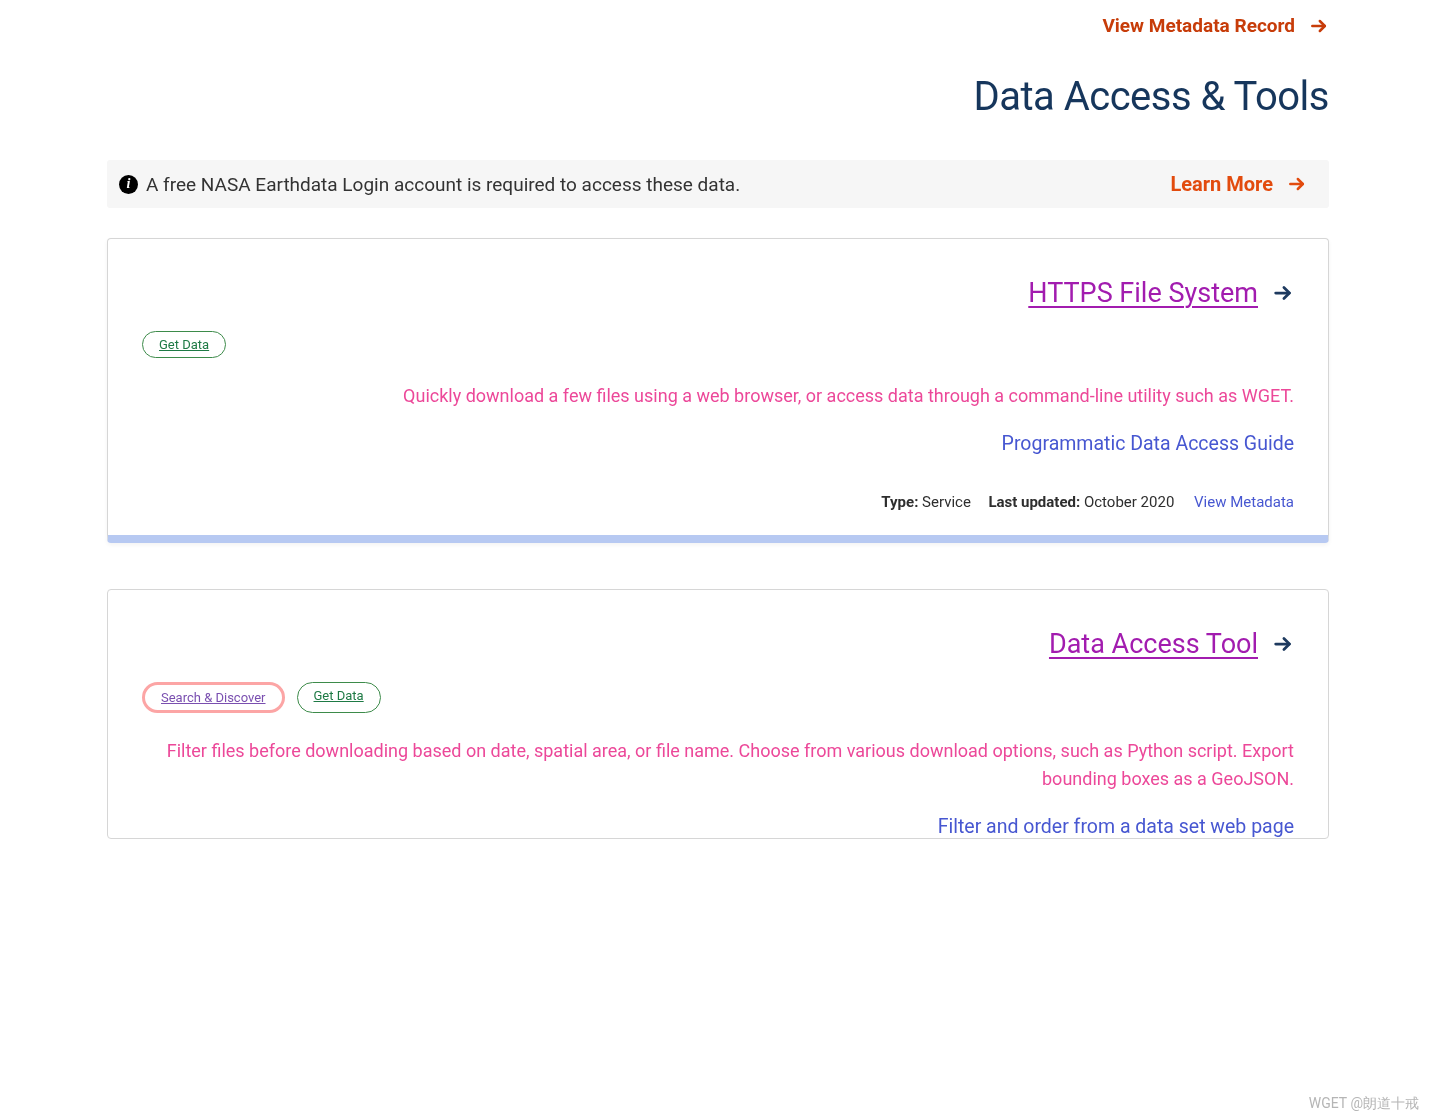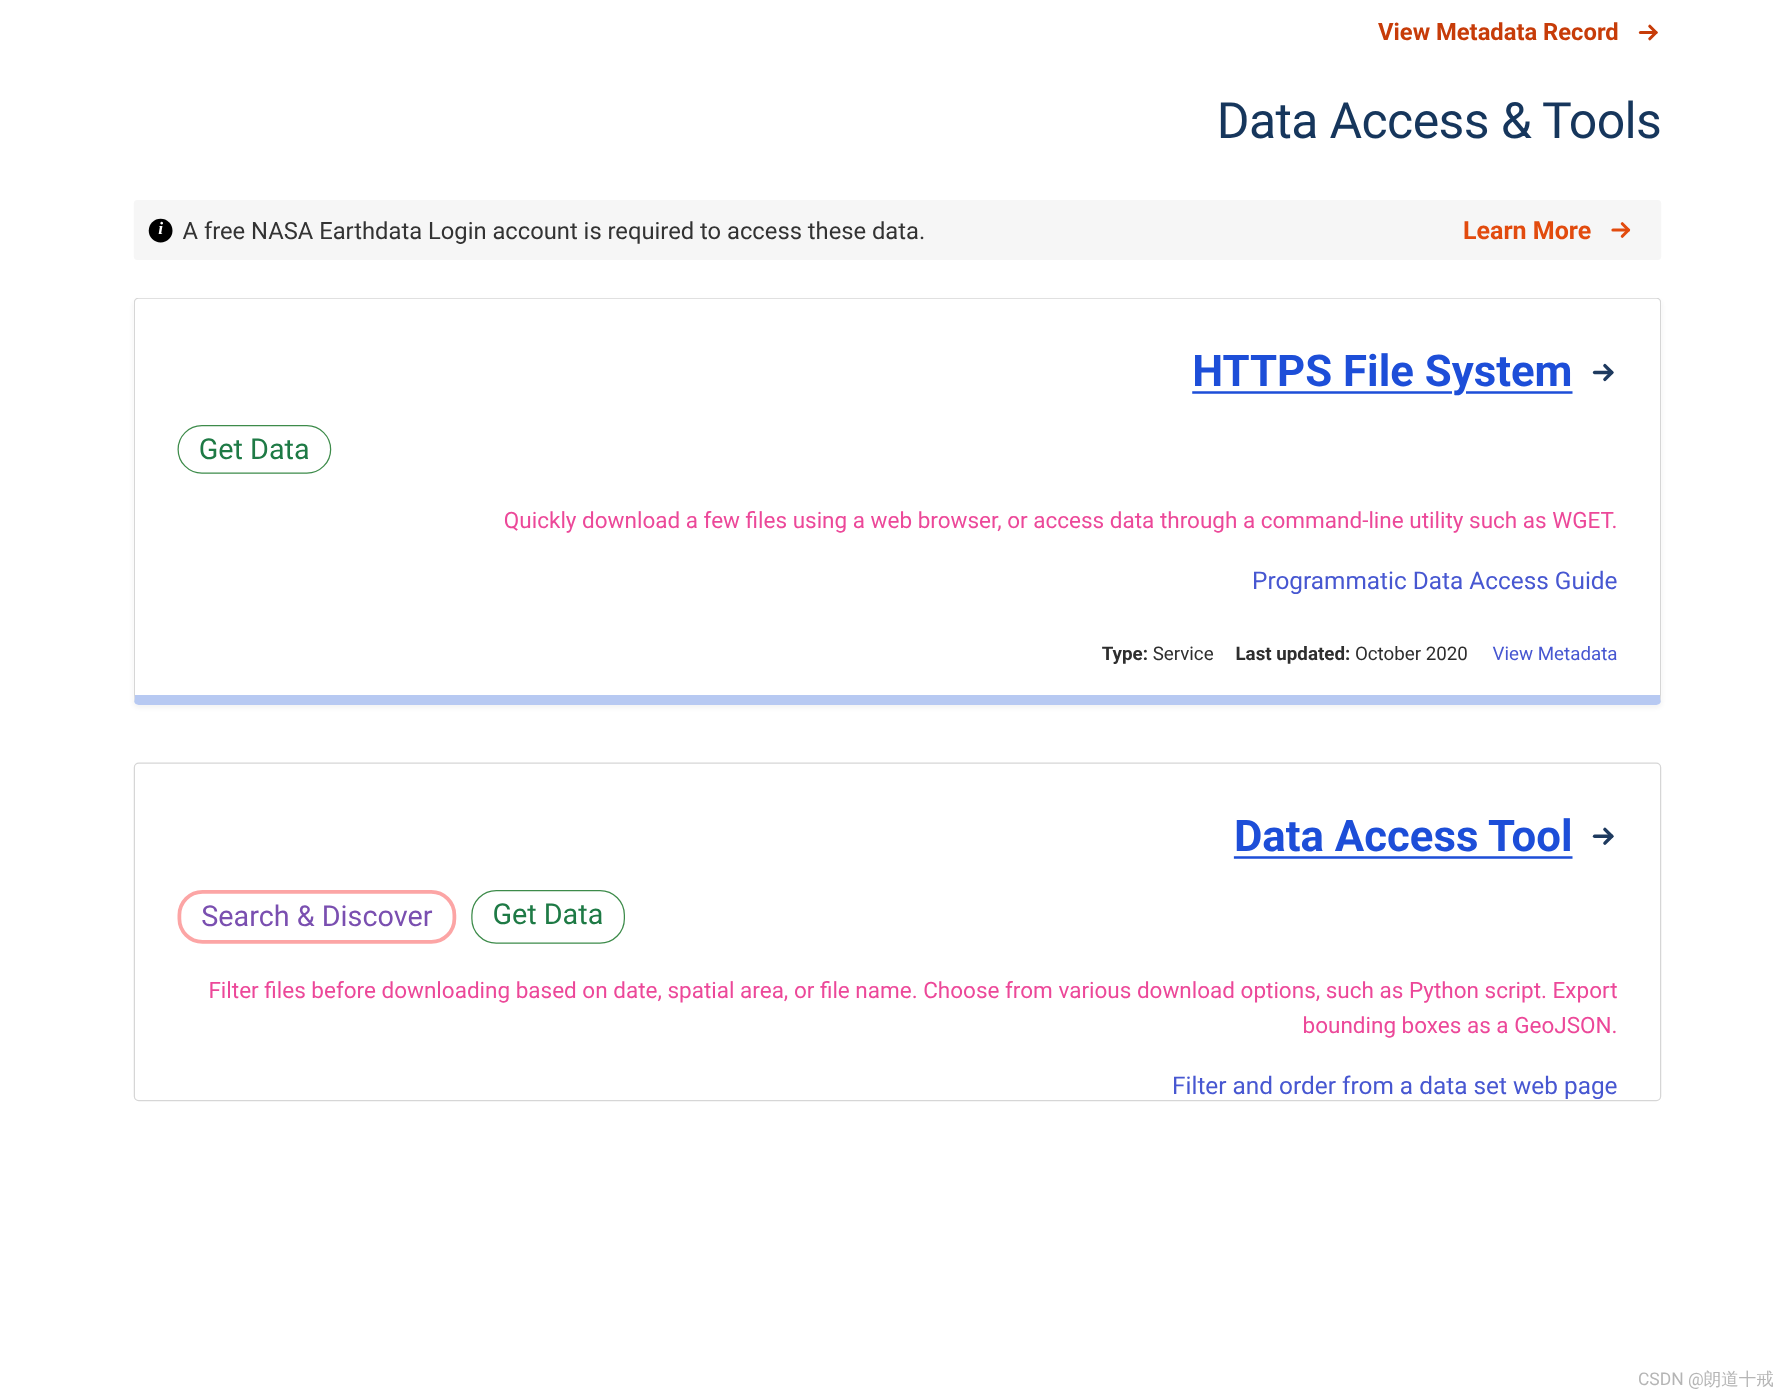--- a/index.html
+++ b/index.html
@@ -78,41 +78,42 @@
     position: relative;
   }
   .card.active-strip {
     border-bottom: 8px solid #b7c9f2;
     box-shadow: 0 2px 4px rgba(0,0,0,0.05);
   }
   .card-title {
     display: inline-flex;
     align-items: center;
     gap: 14px;
-    color: #1d4ed8;
-    font-size: 35px;
-    font-weight: 700;
+    color: #a21caf;
+    font-size: 27px;
+    font-weight: 400;
     margin: 0 0 22px 0;
     cursor: pointer;
   }
   .card-title .label-text {
     text-decoration: underline;
     text-decoration-thickness: 2px;
     text-underline-offset: 4px;
   }
   .pill-row {
     display: flex;
     gap: 12px;
     margin-bottom: 24px;
   }
   .pill {
     display: inline-block;
     border-radius: 20px;
     padding: 5px 16px;
-    font-size: 23px;
+    font-size: 13px;
+    text-decoration: underline;
   }
   .pill-green {
     border: 1px solid #3d8b4a;
     color: #1e7a45;
   }
   .pill-purple {
     border: 3px solid #fca5a5;
     color: #7a4fb0;
   }
   .card-desc {
@@ -218,13 +219,13 @@
     <div class="pill-row">
       <span class="pill pill-purple">Search &amp; Discover</span>
       <span class="pill pill-green">Get Data</span>
     </div>
     <p class="card-desc">Filter files before downloading based on date, spatial area, or file name. Choose from various download options, such as Python script. Export bounding boxes as a GeoJSON.</p>
     <a class="card-link" style="margin-bottom:0;">Filter and order from a data set web page</a>
   </div>
 
 </div>
 
-<div class="watermark">CSDN @朗道十戒</div>
+<div class="watermark">WGET @朗道十戒</div>
 
 </body></html>

